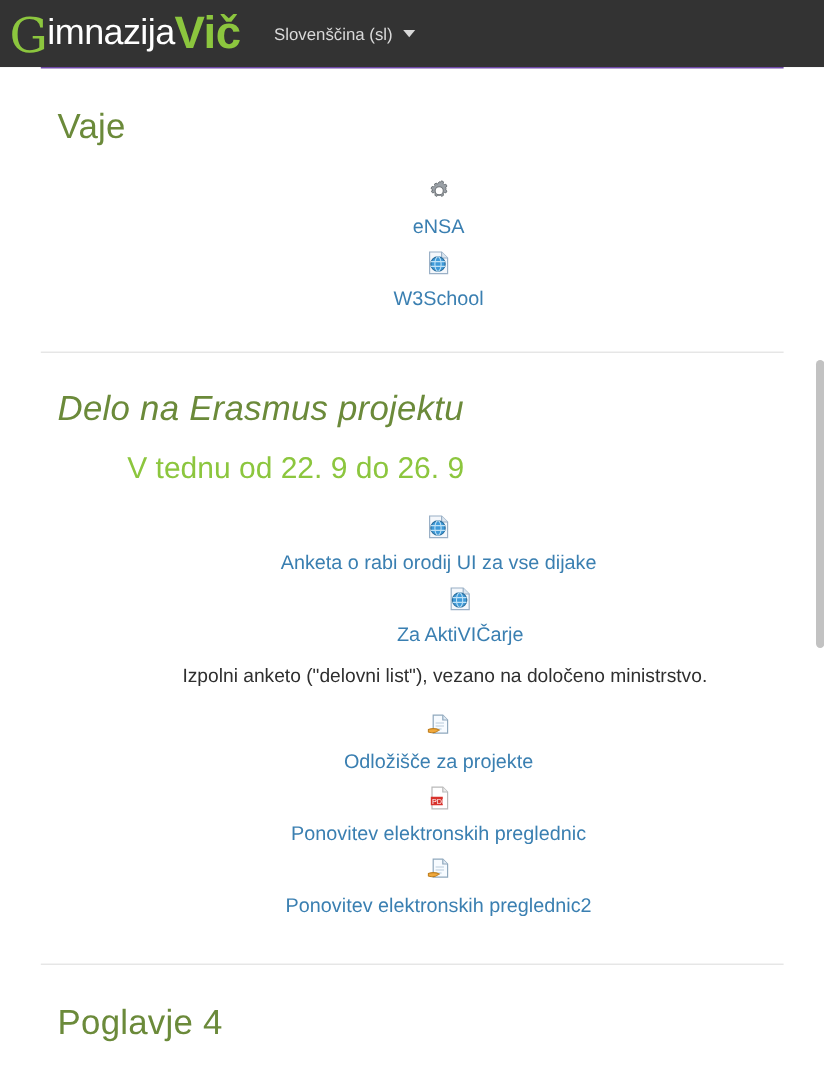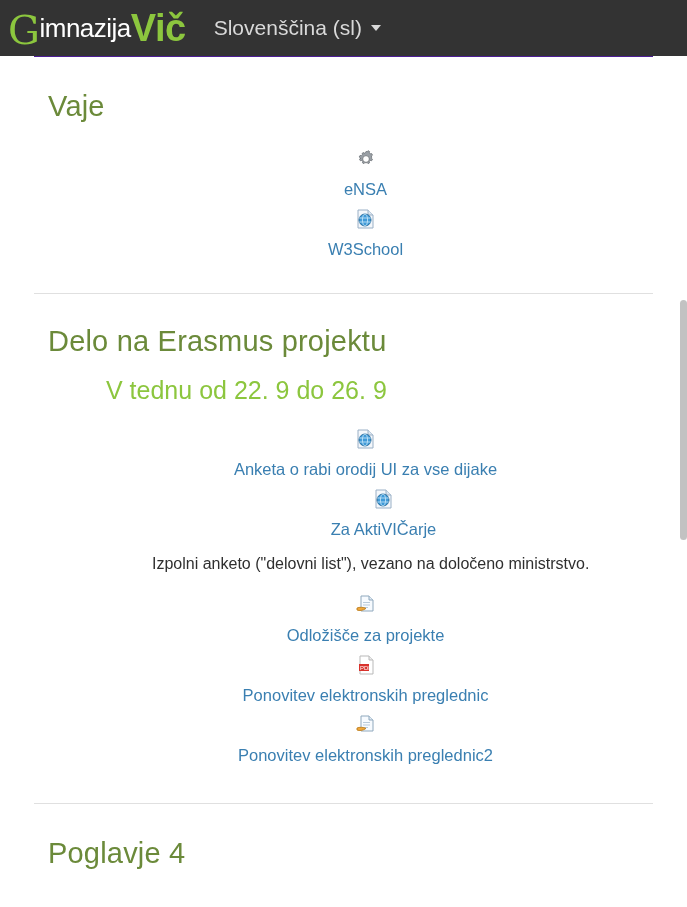--- a/index.html
+++ b/index.html
@@ -36,33 +36,33 @@
     color: #8cc63e;
     font-size: 40px;
     font-family: "DejaVu Serif", serif;
     line-height: 1;
     position: relative;
     top: 2px;
   }
   .brand .word1 {
     color: #ffffff;
     font-weight: 400;
-    font-size: 26px;
+    font-size: 30px;
     letter-spacing: -0.5px;
   }
   .brand .word2 {
     color: #8cc63e;
     font-weight: 700;
     font-size: 38px;
     letter-spacing: -0.5px;
   }
   .lang-menu {
     margin-left: 28px;
     color: #d9d9d9;
-    font-size: 21px;
+    font-size: 14px;
     display: flex;
     align-items: center;
     gap: 9px;
     cursor: pointer;
   }
   .caret {
     width: 0; height: 0;
     border-left: 5px solid transparent;
     border-right: 5px solid transparent;
     border-top: 6px solid #d9d9d9;
@@ -82,21 +82,21 @@
   }
   .section:first-of-type { border-top: 1px solid #4c1d95; }
 
   .sec-title {
     font-size: 29px;
     color: #6b8a3a;
     font-weight: 400;
     margin: 33px 0 18px 14px;
     letter-spacing: 0.2px;
   }
-  .sec-title.t2 { margin-top: 31px; margin-bottom: 8px; }
+  .sec-title.t2 { margin-top: 31px; margin-bottom: 8px; font-style: italic; }
 
   .subhead {
     font-size: 25px;
     color: #8cc63e;
     font-weight: 400;
     margin: 18px 0 22px 72px;
   }
 
   .item {
     display: flex;

